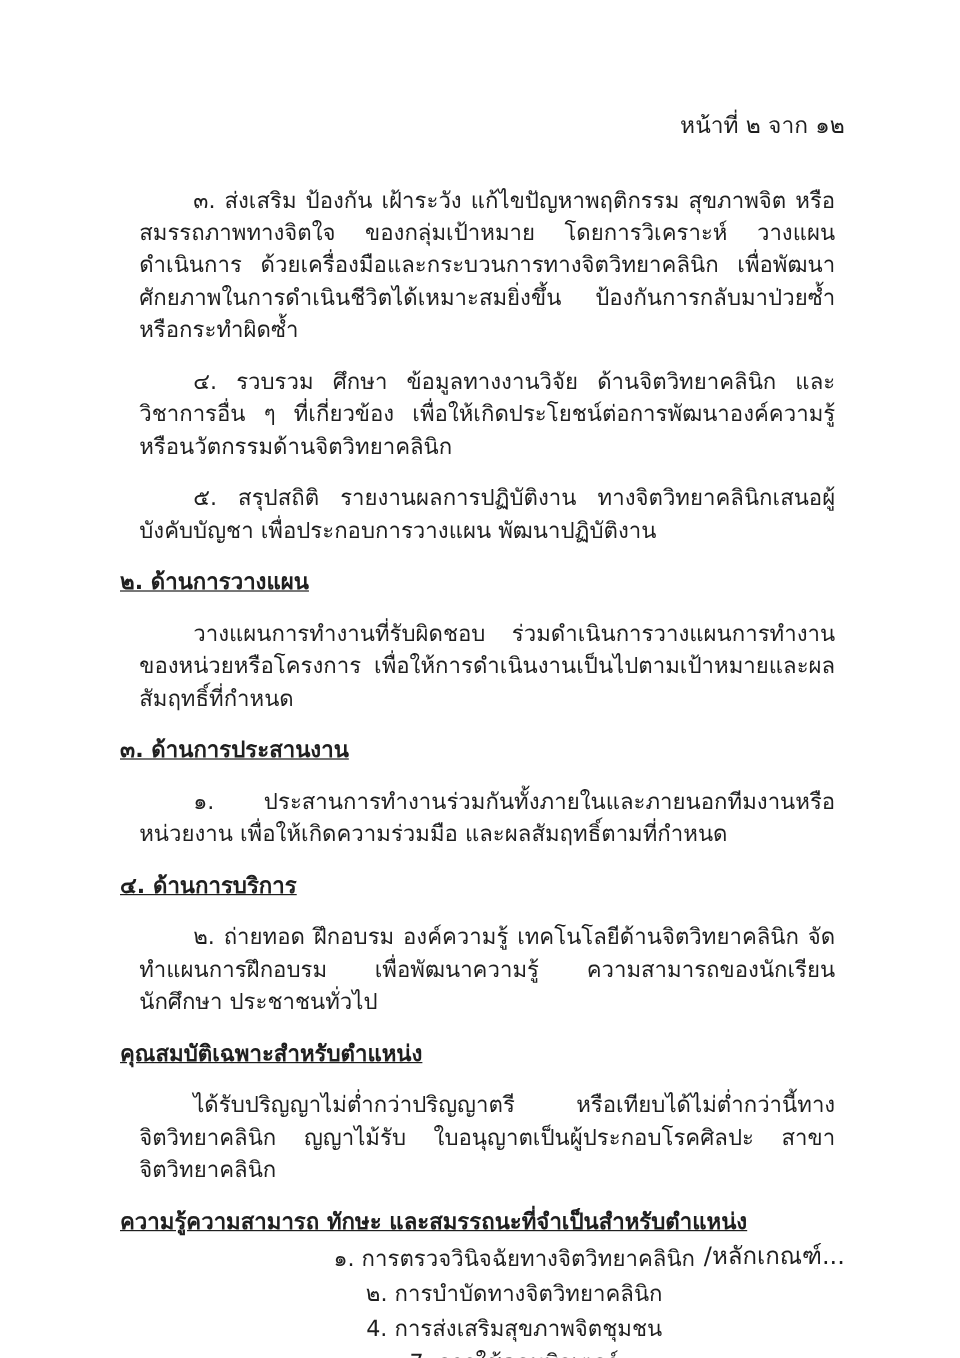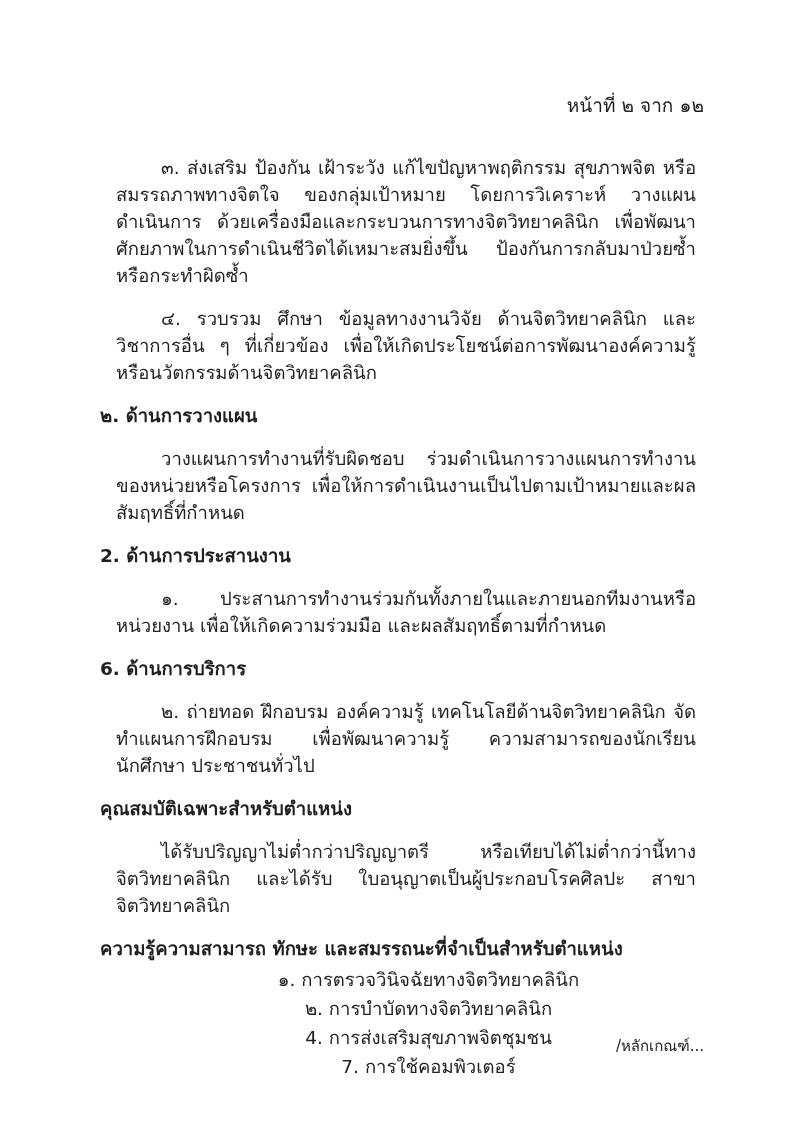--- a/index.html
+++ b/index.html
@@ -36,69 +36,71 @@
     margin: 16px;
     text-indent: 45px;
     text-align: justify;
   }
   .section-heading {
     margin: 13px 0 0 0;
     font-size: 18.5px;
     line-height: 27px;
     font-weight: bold;
     text-align: left;
+    text-decoration: underline;
   }
   .skill-list {
     margin-top: 3px;
   }
   .skill-item {
     margin: 0;
     padding-left: 45px;
     line-height: 29px;
     text-align: center;
   }
   .page-footer {
     position: absolute;
     bottom: 72px;
     right: 88px;
-    font-size: 15px;
+    font-size: 20px;
     white-space: nowrap;
   }
 </style>
 </head>
 <body>
 
 <div class="page">
 
   <div class="page-header">หน้าที่ ๒ จาก ๑๒</div>
 
   <div class="content">
 
     <p class="para">๓. ส่งเสริม ป้องกัน เฝ้าระวัง แก้ไขปัญหาพฤติกรรม สุขภาพจิต หรือสมรรถภาพทางจิตใจ ของกลุ่มเป้าหมาย โดยการวิเคราะห์ วางแผน ดำเนินการ ด้วยเครื่องมือและกระบวนการทางจิตวิทยาคลินิก เพื่อพัฒนาศักยภาพในการดำเนินชีวิตได้เหมาะสมยิ่งขึ้น ป้องกันการกลับมาป่วยซ้ำ หรือกระทำผิดซ้ำ</p>
 
     <p class="para">๔. รวบรวม ศึกษา ข้อมูลทางงานวิจัย ด้านจิตวิทยาคลินิก และวิชาการอื่น ๆ ที่เกี่ยวข้อง เพื่อให้เกิดประโยชน์ต่อการพัฒนาองค์ความรู้ หรือนวัตกรรมด้านจิตวิทยาคลินิก</p>
 
+    <p class="para">๕. สรุปสถิติ รายงานผลการปฏิบัติงาน ทางจิตวิทยาคลินิกเสนอผู้บังคับบัญชา เพื่อประกอบการวางแผน พัฒนาปฏิบัติงาน</p>
 
     <h2 class="section-heading">๒. ด้านการวางแผน</h2>
 
     <p class="para">วางแผนการทำงานที่รับผิดชอบ ร่วมดำเนินการวางแผนการทำงานของหน่วยหรือโครงการ เพื่อให้การดำเนินงานเป็นไปตามเป้าหมายและผลสัมฤทธิ์ที่กำหนด</p>
 
-    <h2 class="section-heading">2. ด้านการประสานงาน</h2>
+    <h2 class="section-heading">๓. ด้านการประสานงาน</h2>
 
     <p class="para">๑. ประสานการทำงานร่วมกันทั้งภายในและภายนอกทีมงานหรือหน่วยงาน เพื่อให้เกิดความร่วมมือ และผลสัมฤทธิ์ตามที่กำหนด</p>
 
 
-    <h2 class="section-heading">6. ด้านการบริการ</h2>
+    <h2 class="section-heading">๔. ด้านการบริการ</h2>
 
 
     <p class="para">๒. ถ่ายทอด ฝึกอบรม องค์ความรู้ เทคโนโลยีด้านจิตวิทยาคลินิก จัดทำแผนการฝึกอบรม เพื่อพัฒนาความรู้ ความสามารถของนักเรียน นักศึกษา ประชาชนทั่วไป</p>
 
     <h2 class="section-heading">คุณสมบัติเฉพาะสำหรับตำแหน่ง</h2>
 
-    <p class="para">ได้รับปริญญาไม่ต่ำกว่าปริญญาตรี หรือเทียบได้ไม่ต่ำกว่านี้ทางจิตวิทยาคลินิก และได้รับ ใบอนุญาตเป็นผู้ประกอบโรคศิลปะ สาขาจิตวิทยาคลินิก</p>
+    <p class="para">ได้รับปริญญาไม่ต่ำกว่าปริญญาตรี หรือเทียบได้ไม่ต่ำกว่านี้ทางจิตวิทยาคลินิก ญญาไม้รับ ใบอนุญาตเป็นผู้ประกอบโรคศิลปะ สาขาจิตวิทยาคลินิก</p>
 
     <h2 class="section-heading">ความรู้ความสามารถ ทักษะ และสมรรถนะที่จำเป็นสำหรับตำแหน่ง</h2>
 
     <div class="skill-list">
       <p class="skill-item">๑. การตรวจวินิจฉัยทางจิตวิทยาคลินิก</p>
       <p class="skill-item">๒. การบำบัดทางจิตวิทยาคลินิก</p>
       <p class="skill-item">4. การส่งเสริมสุขภาพจิตชุมชน</p>
       <p class="skill-item">7. การใช้คอมพิวเตอร์</p>
 
     </div>

